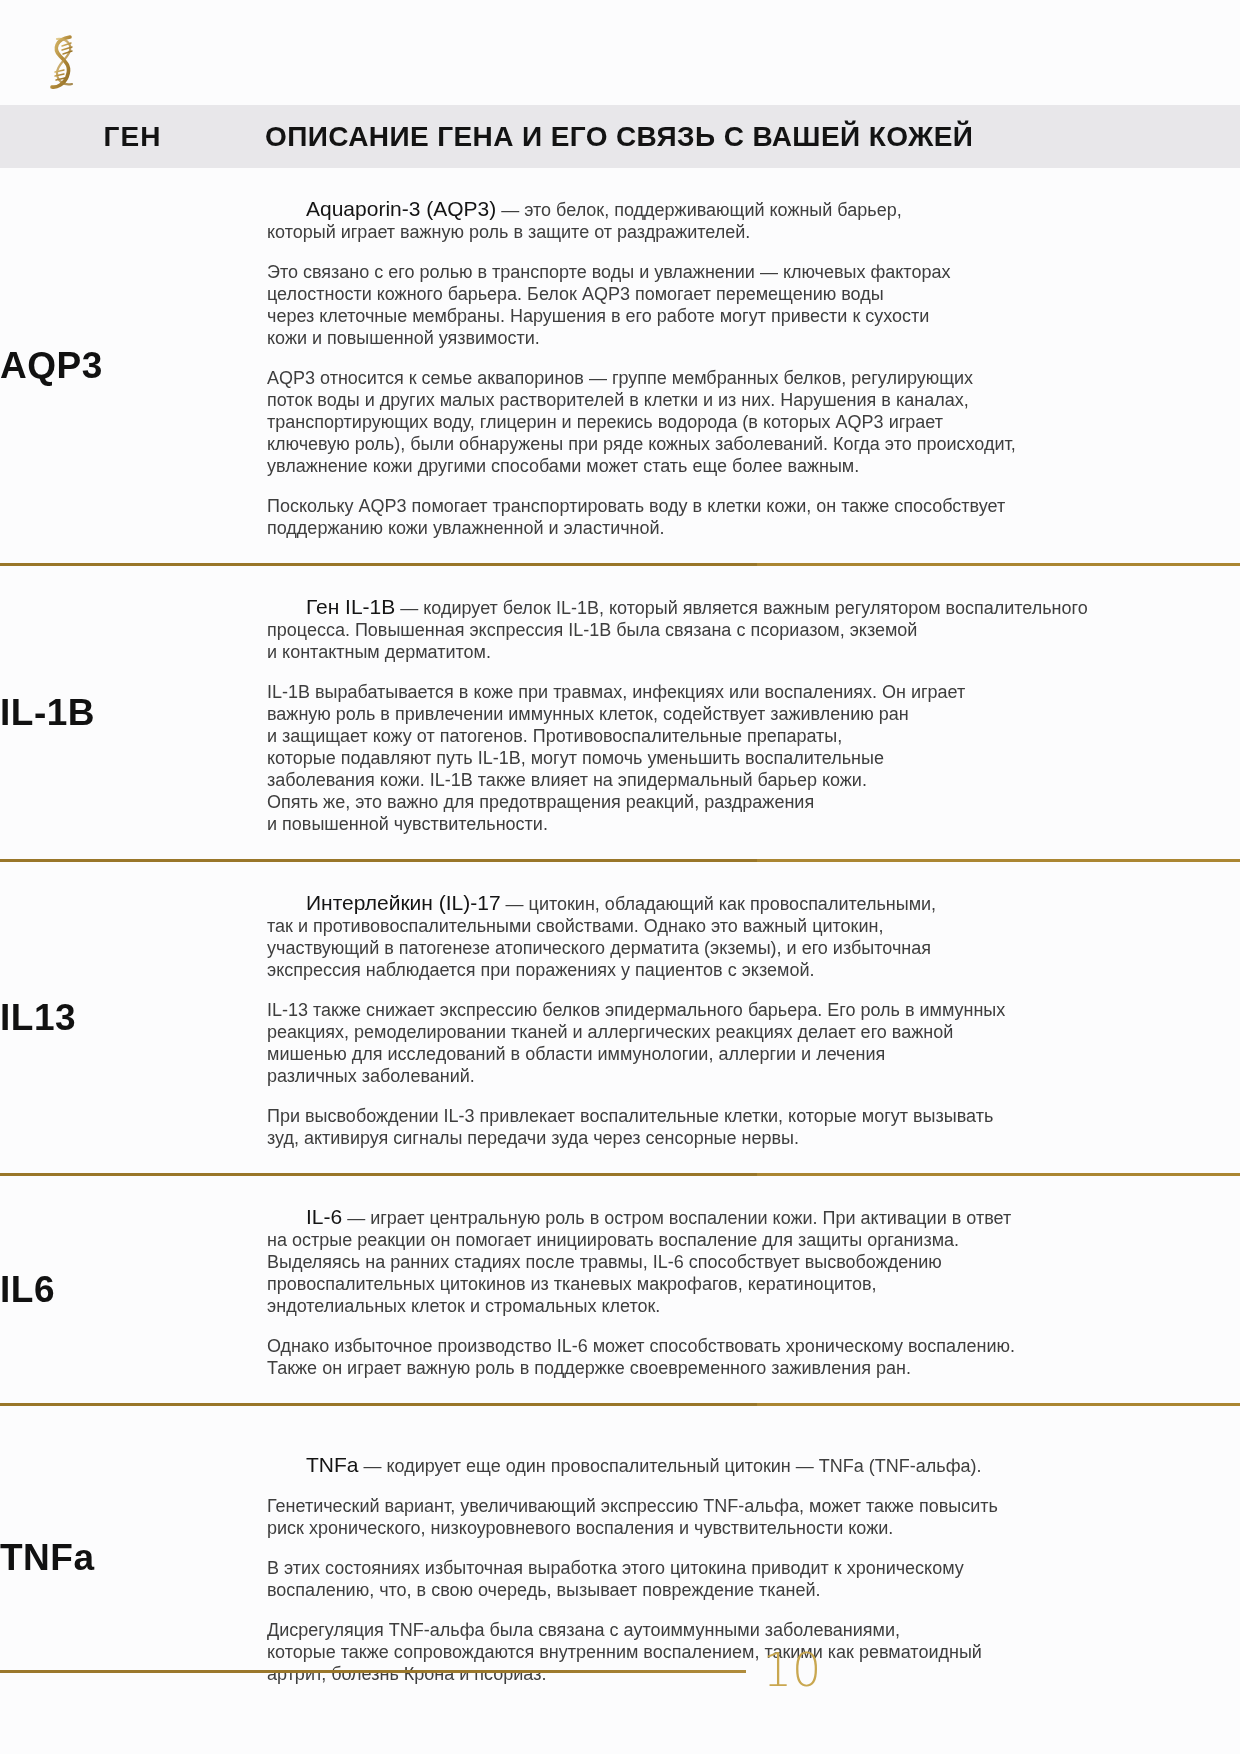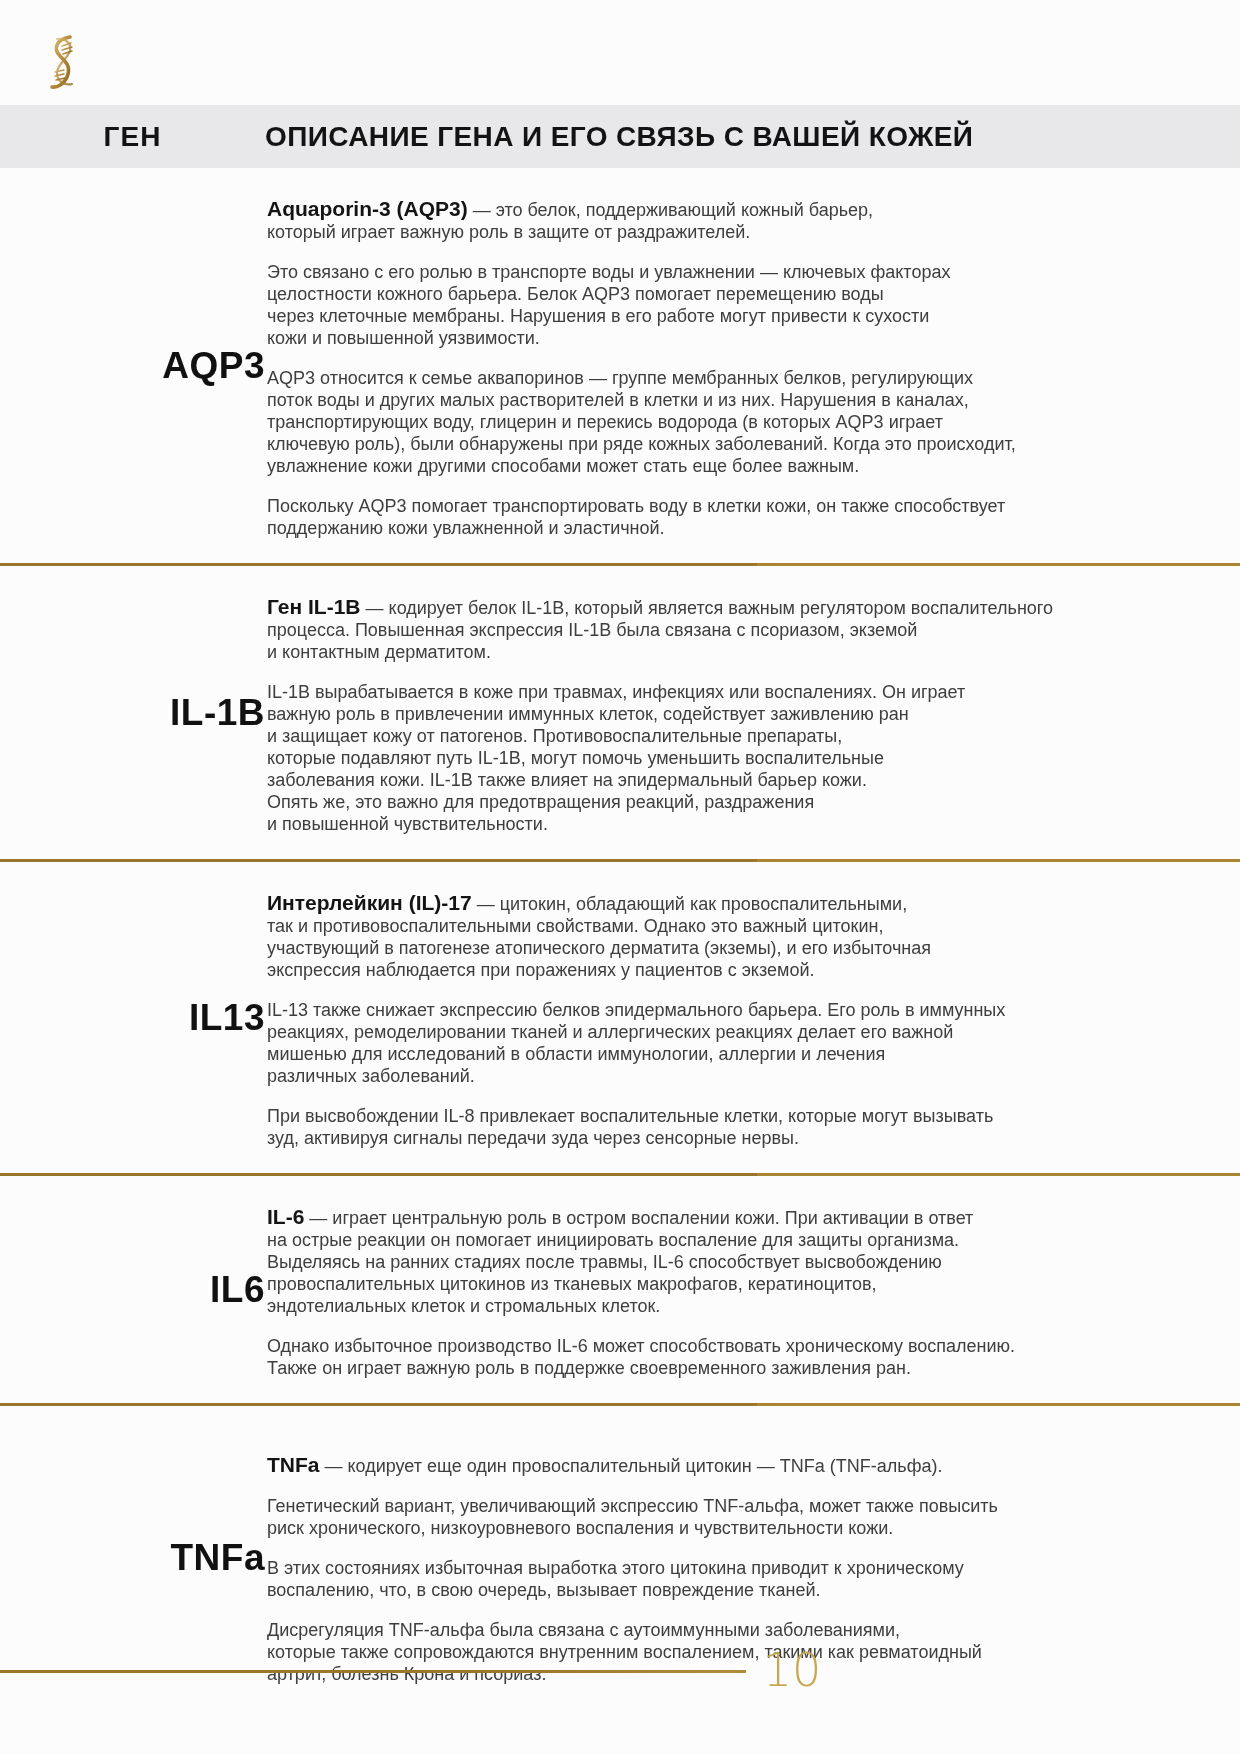--- a/index.html
+++ b/index.html
@@ -27,31 +27,31 @@
     border-image:linear-gradient(90deg,#997629 0 61%,#ab8632 61% 100%) 1;
   }
   .row:nth-child(1){ min-height:385px; }
   .row:nth-child(2){ min-height:287px; }
   .row:nth-child(3){ min-height:310px; }
   .row:nth-child(4){ min-height:228px; }
   .row:nth-child(5){ min-height:267px; }
 
   .gene-cell {
     width:265px; flex:0 0 265px;
-    display:flex; align-items:center; justify-content:flex-end;
+    display:flex; align-items:center; justify-content:flex-start;
   }
   .gene-label { font-size:37px; font-weight:bold; color:#111111; letter-spacing:.5px; }
 
   .desc-cell { flex:1; padding:30px 110px 6px 2px; }
   .row:nth-child(5) .desc-cell { padding-top:48px; }
   .para {
     margin:0 0 18px 0; font-size:18px; line-height:22px;
     color:#3e3e3e; white-space:pre-line;
   }
-  .para .lead { font-size:21px; font-weight:bold; color:#141414; }
+  .para .lead { font-size:21px; font-weight:normal; color:#141414;margin-left:39px; }
 
   .footer-line {
     position:absolute; top:1670px; left:0; width:746px; height:3px;
     background:linear-gradient(90deg,#9a772b 70%,#b08c3c);
   }
   .page-num {
     position:absolute; top:1643px; left:760px; width:64px;
     font-size:46px; font-weight:300; color:#c9a750; text-align:center;
     font-family:"DejaVu Sans", sans-serif;
   }
@@ -130,21 +130,21 @@
     </div>
     <div class="desc-cell">
           <p class="para"><strong class="lead">Интерлейкин (IL)-17</strong> — цитокин, обладающий как провоспалительными,
 так и противовоспалительными свойствами. Однако это важный цитокин,
 участвующий в патогенезе атопического дерматита (экземы), и его избыточная
 экспрессия наблюдается при поражениях у пациентов с экземой.</p>
           <p class="para">IL-13 также снижает экспрессию белков эпидермального барьера. Его роль в иммунных
 реакциях, ремоделировании тканей и аллергических реакциях делает его важной
 мишенью для исследований в области иммунологии, аллергии и лечения
 различных заболеваний.</p>
-          <p class="para">При высвобождении IL-8 привлекает воспалительные клетки, которые могут вызывать
+          <p class="para">При высвобождении IL-3 привлекает воспалительные клетки, которые могут вызывать
 зуд, активируя сигналы передачи зуда через сенсорные нервы.</p>
         </div>
   </section>
 
   <section class="row">
     <div class="gene-cell">
       <div class="gene-label">IL6</div>
     </div>
     <div class="desc-cell">
           <p class="para"><strong class="lead">IL-6</strong> — играет центральную роль в остром воспалении кожи. При активации в ответ

